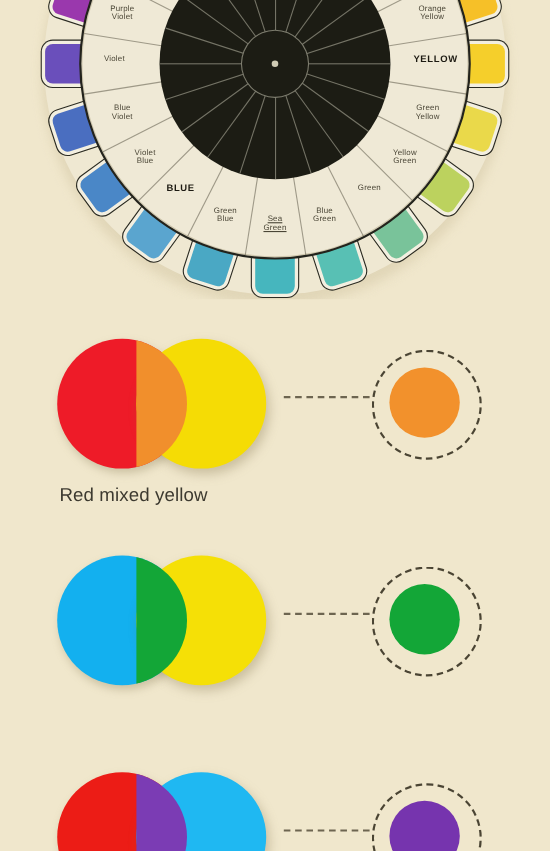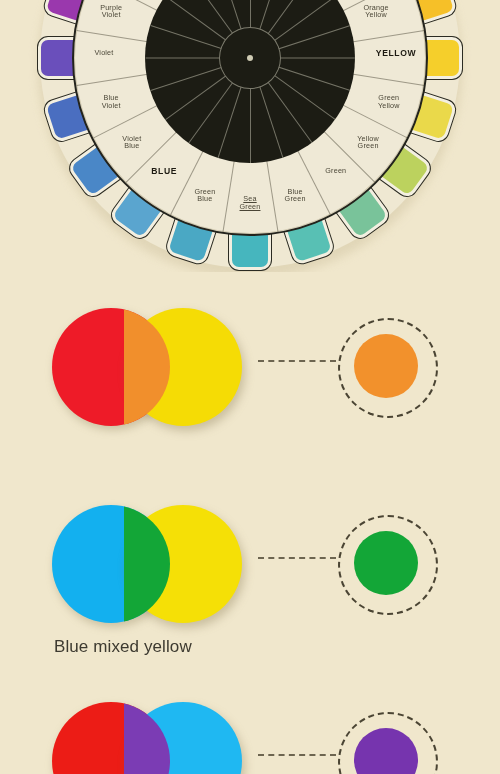--- a/index.html
+++ b/index.html
@@ -238,21 +238,21 @@
         <div class="spoke-line" style="transform: rotate(189deg);"></div>
         <div class="lbl"></div>
         <div class="spoke-line" style="transform: rotate(207deg);"></div>
         <div class="lbl"></div>
         <div class="spoke-line" style="transform: rotate(225deg);"></div>
         <div class="lbl primary"></div>
         <div class="spoke-line" style="transform: rotate(243deg);"></div>
         <div class="lbl"></div>
         <div class="spoke-line" style="transform: rotate(261deg);"></div>
         <div class="lbl">
-          <span style="white-space: pre-line; left: 126px; top: -54.1165px;">Orange
+          <span style="white-space: pre-line; left: 143px; top: -54.1165px;">Orange
 Yellow</span>
         </div>
       </div>
     <div class="hub">
       <div id="hubspokes">
           <div class="hub-spoke" style="transform: rotate(0deg);"></div>
           <div class="hub-spoke" style="transform: rotate(18deg);"></div>
           <div class="hub-spoke" style="transform: rotate(36deg);"></div>
           <div class="hub-spoke" style="transform: rotate(54deg);"></div>
           <div class="hub-spoke" style="transform: rotate(72deg);"></div>
@@ -283,33 +283,33 @@
       <div class="venn">
         <div class="disc left" style="background: rgb(238, 27, 40);"></div>
         <div class="disc right" style="background: rgb(245, 220, 5);"></div>
         <div class="overlap">
           <b style="background: rgb(241, 143, 44);"></b>
         </div>
       </div>
       <div class="connector"></div>
       <div class="result-ring"></div>
       <div class="result-dot" style="background: rgb(242, 145, 44);"></div>
+      <div class="en-label">Red mixed yellow</div>
     </div>
     <div class="row" style="top: 497px;">
       <div class="venn">
         <div class="disc left" style="background: rgb(19, 176, 239);"></div>
         <div class="disc right" style="background: rgb(245, 224, 6);"></div>
         <div class="overlap">
           <b style="background: rgb(19, 166, 55);"></b>
         </div>
       </div>
       <div class="connector"></div>
       <div class="result-ring"></div>
       <div class="result-dot" style="background: rgb(19, 166, 55);"></div>
-      <div class="en-label">Blue mixed yellow</div>
     </div>
     <div class="row" style="top: 694px;">
       <div class="venn">
         <div class="disc left" style="background: rgb(236, 28, 22);"></div>
         <div class="disc right" style="background: rgb(31, 184, 242);"></div>
         <div class="overlap">
           <b style="background: rgb(123, 60, 180);"></b>
         </div>
       </div>
       <div class="connector"></div>

